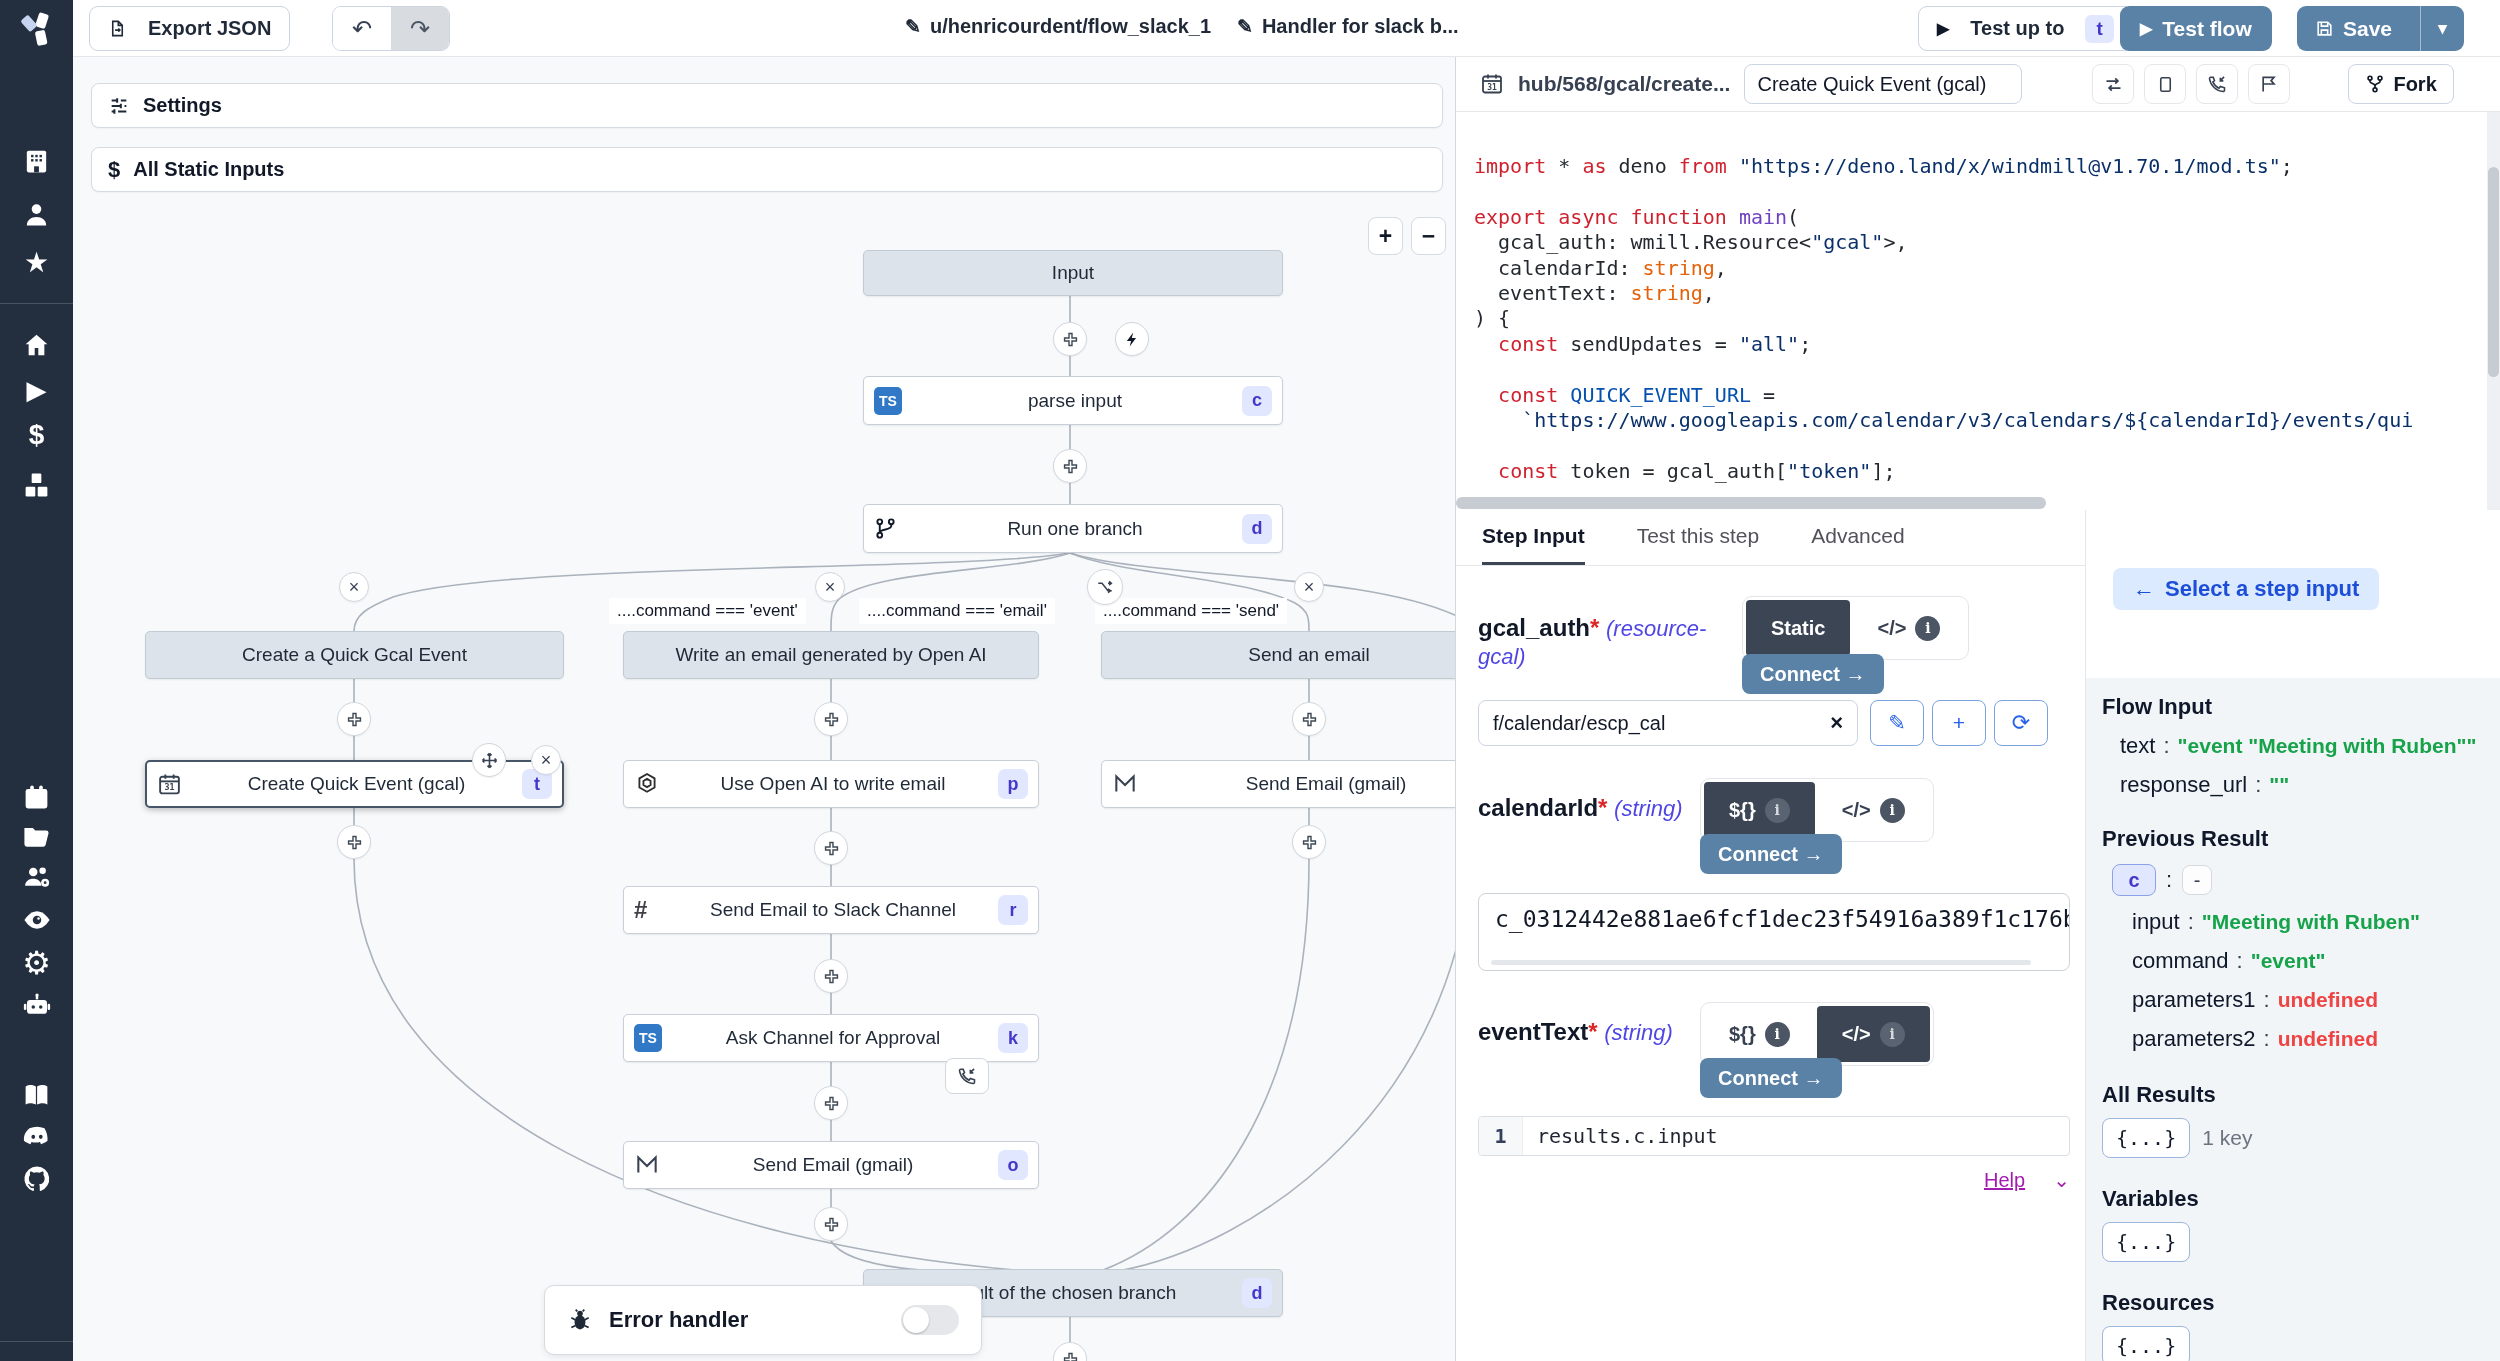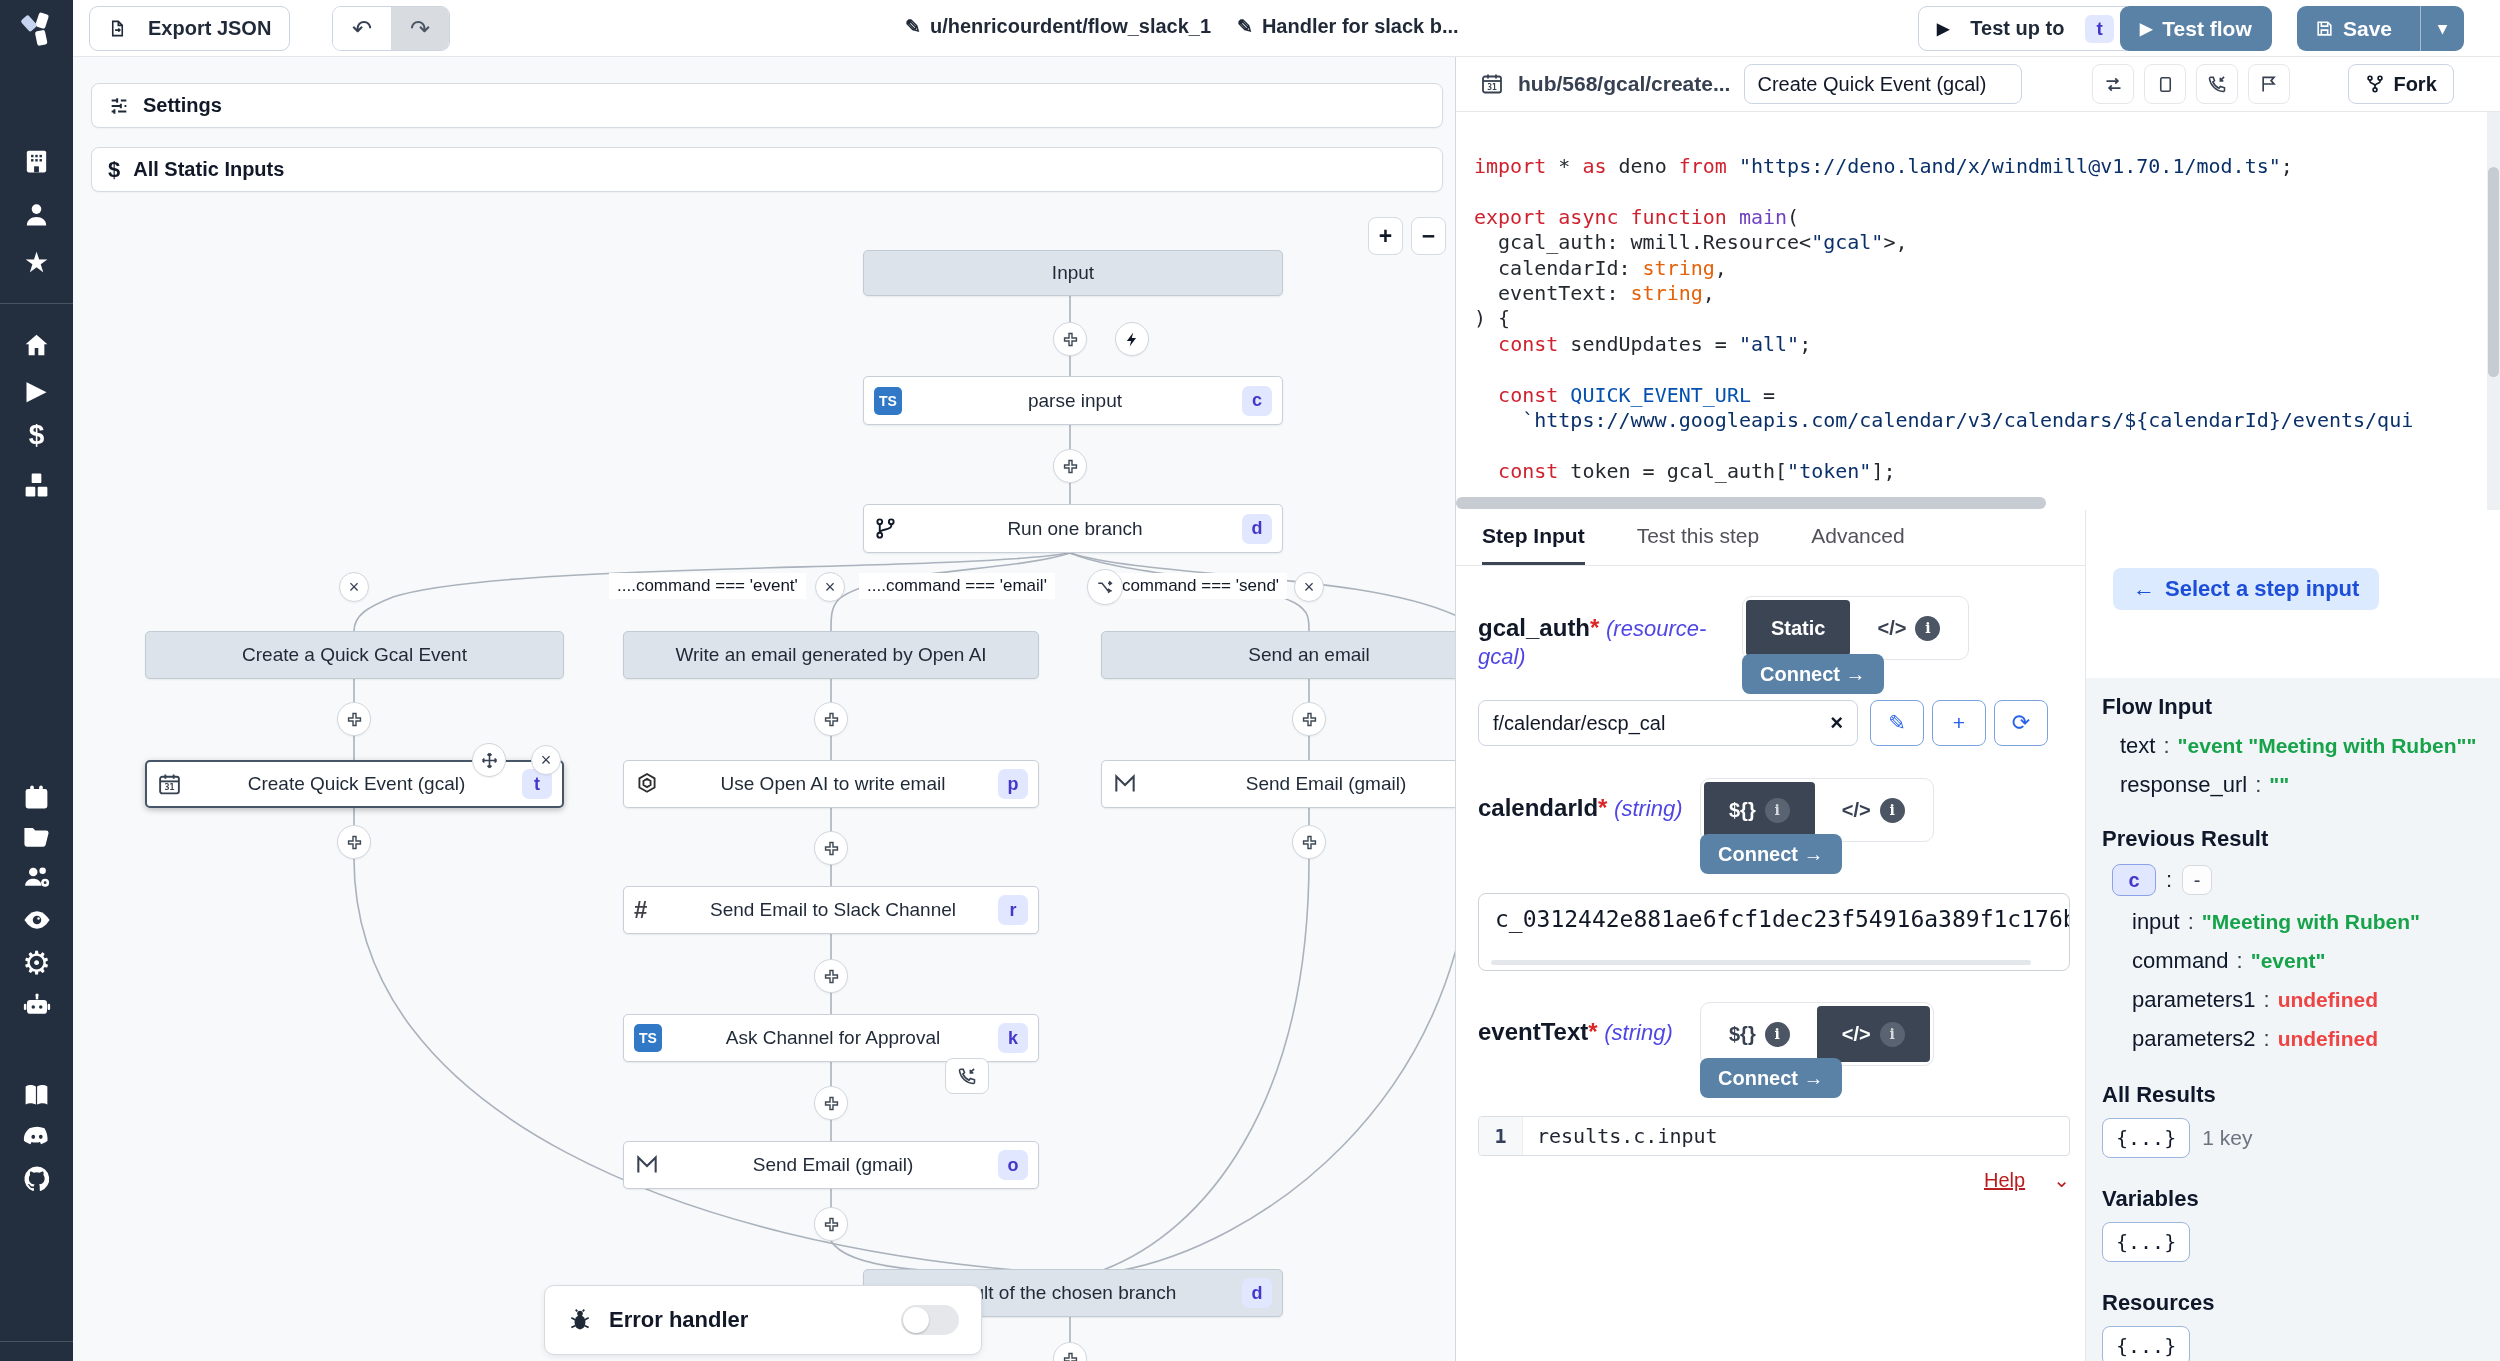--- a/index.html
+++ b/index.html
@@ -41,21 +41,21 @@
   .bar{position:absolute;left:18px;width:1352px;height:45px;background:#fff;border:1px solid #d6dae1;border-radius:8px;display:flex;align-items:center;gap:13px;padding:0 16px;font-weight:600;font-size:20px;color:#111827;box-shadow:0 1px 2px rgba(0,0,0,.04);z-index:2;}
   .zoombtn{position:absolute;width:35px;height:38px;background:#fff;border:1px solid #d6dae1;border-radius:8px;display:flex;align-items:center;justify-content:center;font-size:23px;font-weight:700;color:#111827;z-index:2;}
   .node{position:absolute;height:48px;background:#fff;border:1px solid var(--node-border);border-radius:5px;display:flex;align-items:center;padding:0 10px;box-shadow:0 1px 2px rgba(0,0,0,.07);z-index:2;}
   .node .lbl{flex:1;text-align:center;font-size:19px;color:#1f2937;}
   .node-gray{background:var(--gray-node);border-color:var(--gray-node-border);justify-content:center;}
   .node-badge{min-width:30px;height:30px;border-radius:7px;background:var(--badge-bg);color:var(--badge-fg);font-weight:700;font-size:18px;display:flex;align-items:center;justify-content:center;padding:0 7px;}
   .node-ico{width:34px;display:flex;align-items:center;justify-content:flex-start;}
   .ts-chip{width:28px;height:28px;background:#3178c6;color:#fff;border-radius:5px;font-weight:700;font-size:14px;display:flex;align-items:center;justify-content:center;}
   .node.selected{border:2px solid #475569;box-shadow:0 2px 6px rgba(0,0,0,.25);}
   .circle{position:absolute;background:#fff;border:1px solid #d2d7de;border-radius:50%;display:flex;align-items:center;justify-content:center;z-index:3;box-shadow:0 1px 2px rgba(0,0,0,.06);}
-  .cond{position:absolute;background:#fff;padding:3px 8px;font-size:17px;color:#111827;z-index:2;white-space:nowrap;}
+  .cond{position:absolute;background:#fff;padding:3px 8px;font-size:17px;color:#111827;z-index:2;white-space:nowrap;margin-top:25px;}
   .xglyph{font-size:18px;color:#374151;line-height:1;}
   .errcard{position:absolute;left:471px;top:1228px;width:438px;height:70px;background:#fff;border:1px solid #d6dae1;border-radius:10px;box-shadow:0 2px 6px rgba(0,0,0,.08);display:flex;align-items:center;gap:16px;padding:0 22px;z-index:5;}
   .errcard .etitle{flex:1;font-size:22px;font-weight:700;color:#111827;}
   .toggle-off{width:58px;height:30px;background:#e5e7eb;border-radius:16px;position:relative;}
   .toggle-off .knob{position:absolute;left:2px;top:2px;width:26px;height:26px;background:#fff;border-radius:50%;box-shadow:0 1px 2px rgba(0,0,0,.25);}
   
   .editor{position:absolute;left:1456px;top:57px;width:1044px;height:1304px;background:#fff;}
   .ed-head{position:absolute;left:0;top:0;width:1044px;height:55px;border-bottom:1px solid var(--border);display:flex;align-items:center;padding:0 24px;gap:14px;}
   .ed-path{font-size:21px;font-weight:600;color:#374151;white-space:nowrap;}
   .ed-name{width:278px;height:40px;border:1px solid #cbd5e1;border-radius:8px;font-size:20px;color:#111827;padding:0 12px;font-family:"Liberation Sans",sans-serif;}
@@ -82,21 +82,21 @@
   .seg.dark .info{background:#616b79;opacity:.8;}
   .connectbtn{position:absolute;height:40px;background:var(--accent);color:#fff;font-weight:600;font-size:20px;border:none;border-radius:8px;padding:0 18px;display:flex;align-items:center;}
   .res-input{position:absolute;left:22px;width:380px;height:46px;border:1px solid #cbd5e1;border-radius:8px;display:flex;align-items:center;padding:0 14px;font-size:20px;color:#111827;background:#fff;}
   .res-input .clear{margin-left:auto;font-size:22px;font-weight:600;color:#111827;}
   .sqbtn{position:absolute;width:54px;height:46px;border:1.5px solid #7ba3e0;border-radius:8px;background:#fff;display:flex;align-items:center;justify-content:center;color:#2563eb;font-size:21px;}
   .bigval{position:absolute;left:22px;width:592px;height:78px;border:1px solid #cbd2da;border-radius:8px;background:#fff;padding:12px 4px 0 16px;font-family:"DejaVu Sans Mono",monospace;font-size:23px;color:#111827;white-space:nowrap;overflow:hidden;}
   .bigval .mini{position:absolute;left:12px;bottom:5px;width:540px;height:5px;background:#e3e7ec;border-radius:3px;}
   .expr{position:absolute;left:22px;width:592px;height:40px;border:1px solid #d9dee4;border-radius:4px;display:flex;align-items:center;font-family:"DejaVu Sans Mono",monospace;font-size:20px;background:#fff;overflow:hidden;}
   .expr .gut{width:44px;height:100%;background:#f6f8fa;color:#33415c;font-weight:600;display:flex;align-items:center;justify-content:center;border-right:1px solid #eceff2;}
   .expr .etext{padding-left:14px;color:#1f2430;}
-  .helplink{position:absolute;display:flex;align-items:center;gap:28px;font-size:20px;color:#b91c1c;}
+  .helplink{position:absolute;display:flex;align-items:center;gap:28px;font-size:20px;color:#a21caf;}
   .helplink .h{text-decoration:underline;}
   
   .picker{position:absolute;left:2085px;top:510px;width:415px;height:851px;background:#fff;border-left:1px solid var(--border);}
   .backpill{position:absolute;left:27px;top:58px;height:42px;padding:0 20px;background:#dbeafe;border-radius:8px;display:flex;align-items:center;gap:10px;color:#1d4ed8;font-weight:600;font-size:22px;}
   .searchbox{position:absolute;left:20px;top:108px;width:375px;height:46px;border:1px solid #d1d5db;border-radius:10px;font-size:22px;padding:0 16px;color:#111827;font-family:"Liberation Sans",sans-serif;}
   .plist{position:absolute;left:0;top:168px;width:415px;height:683px;background:#f2f5f8;padding:14px 0 0 16px;overflow:hidden;}
   .ptitle{font-size:22px;font-weight:800;color:#0f172a;margin-top:22px;}
   .ptitle:first-child{margin-top:2px;}
   .prow{margin:13px 0 0 18px;font-size:22px;color:#0f172a;display:flex;align-items:center;gap:8px;white-space:nowrap;}
   .prow .sep{color:#374151;}

